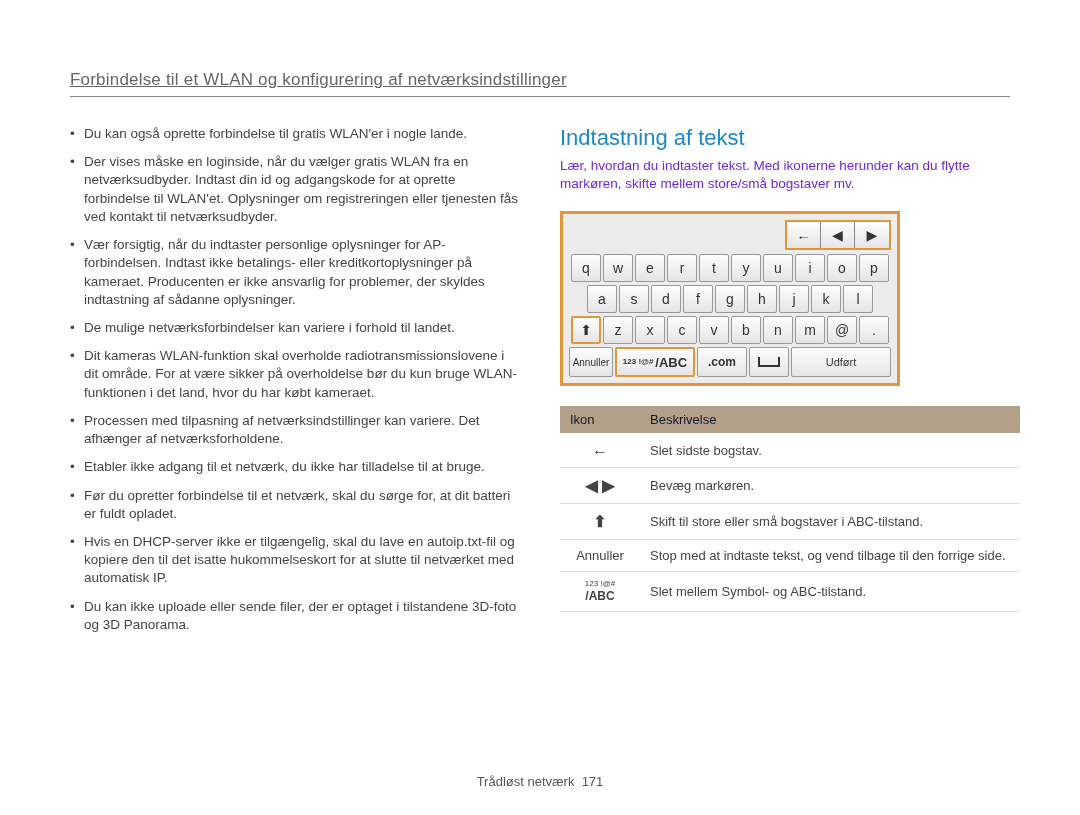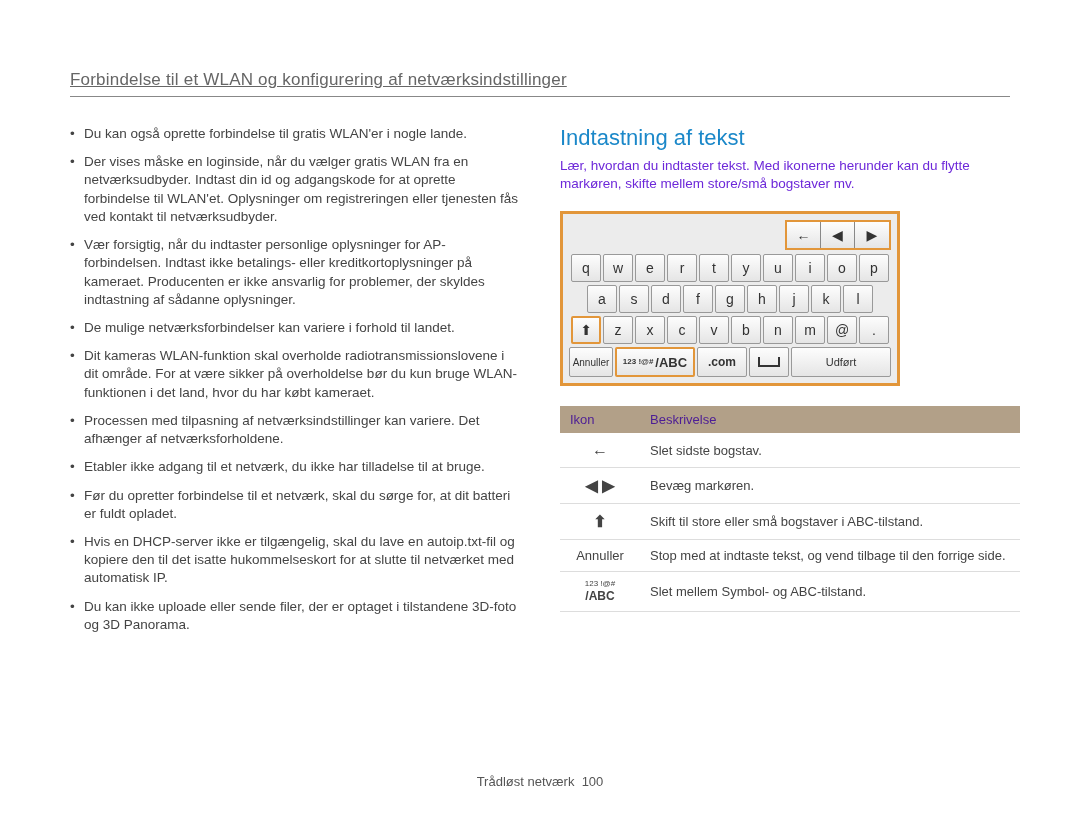--- a/index.html
+++ b/index.html
@@ -140,21 +140,21 @@
   .mode-sym { font-size: 8px; line-height: 8px; margin-right: 2px; }
   
   .legend {
     width: 460px;
     margin-top: 20px;
     border-collapse: collapse;
     font-size: 13px;
   }
   .legend th {
     background: #b2a088;
-    color: #4c1d95;
+    color: #0f172a;
     font-weight: 400;
     text-align: left;
     padding: 6px 10px;
   }
   .legend th:first-child { width: 80px; }
   .legend td {
     padding: 8px 10px;
     border-bottom: 1px solid #ddd;
     color: #444;
     vertical-align: middle;
@@ -293,14 +293,14 @@
           </td>
           <td>Slet mellem Symbol- og ABC-tilstand.</td>
         </tr>
       </tbody>
     </table>
   </div>
 </div>
 
 <div class="footer">
   <span>Trådløst netværk</span>&nbsp;
-  <span class="pg">100</span>
+  <span class="pg">171</span>
 </div>
 
 </body></html>

